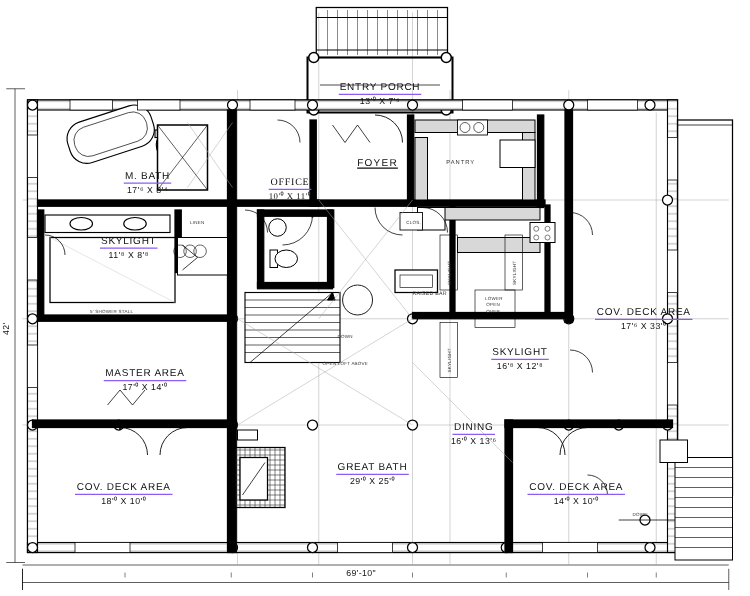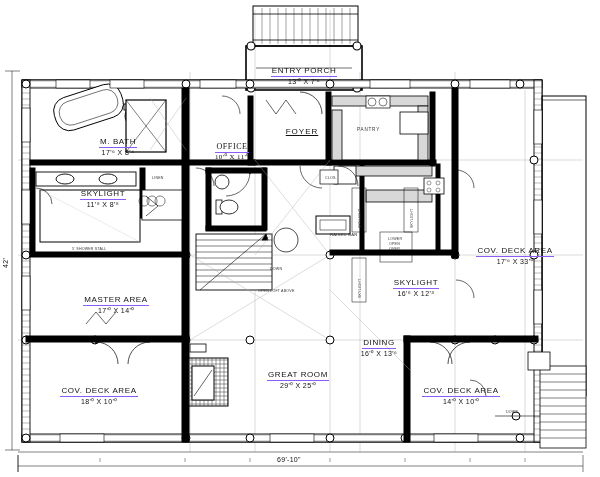--- a/index.html
+++ b/index.html
@@ -391,21 +391,21 @@
     <span class="rname">SKYLIGHT</span>
     <span class="rdim">16'⁸  X   12'⁸</span>
   </div>
 
   <div class="lbl" style="left:341px;top:292px;width:76px;margin-top:40px;">
     <span class="rname">DINING</span>
     <span class="rdim">16'⁰  X   13'⁶</span>
   </div>
 
   <div class="lbl" style="left:250px;top:364px;width:96px;">
-    <span class="rname">GREAT  ROOM</span>
+    <span class="rname">GREAT  BATH</span>
     <span class="rdim">29'⁰  X   25'⁰</span>
   </div>
 
   <div class="lbl" style="left:44px;top:380px;width:110px;">
     <span class="rname">COV.  DECK  AREA</span>
     <span class="rdim">18'⁰  X   10'⁰</span>
   </div>
 
   <div class="lbl" style="left:406px;top:380px;width:110px;">
     <span class="rname">COV.  DECK  AREA</span>

